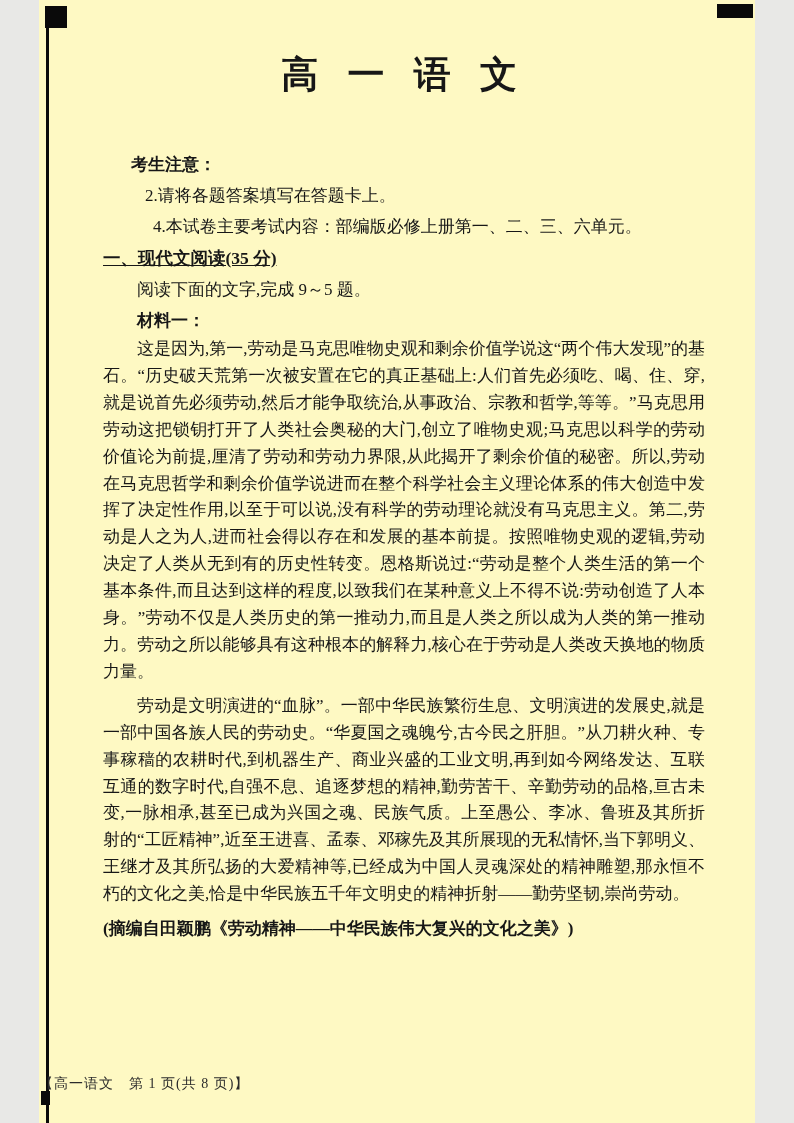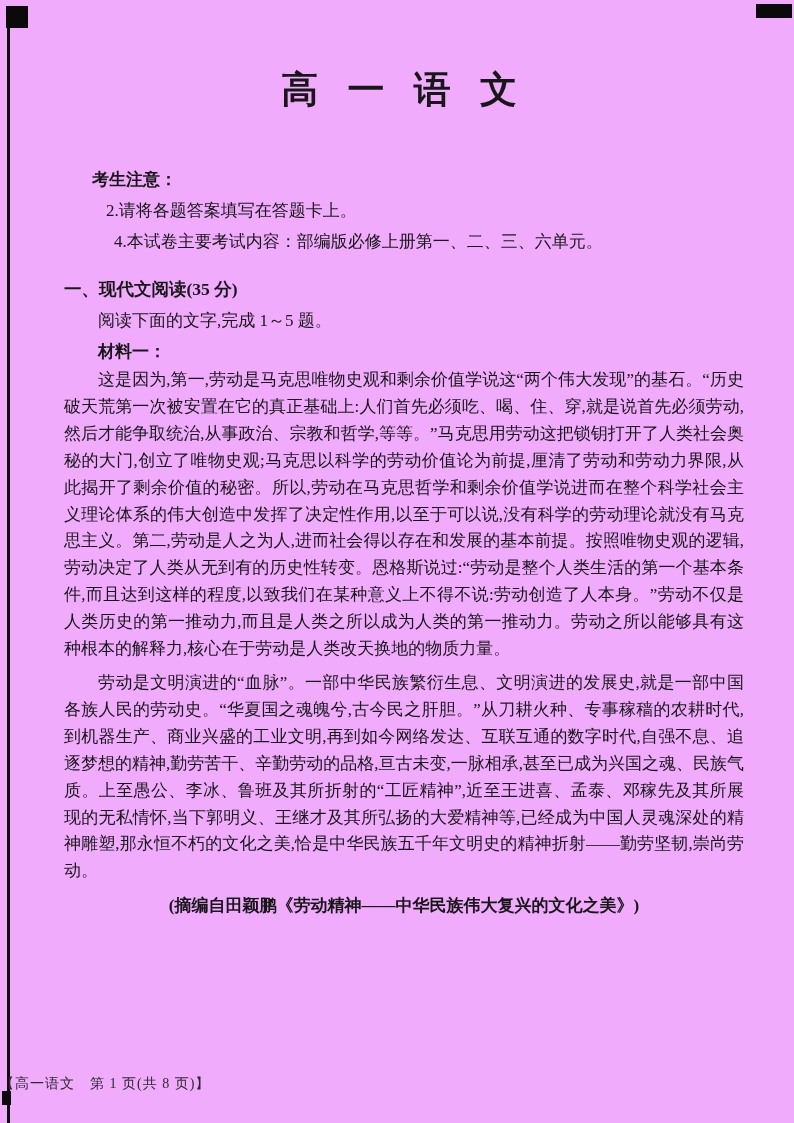--- a/index.html
+++ b/index.html
@@ -2,26 +2,26 @@
 <html><head>
 <meta charset="utf-8">
 <style>
   html, body {
     margin: 0;
     padding: 0;
     background: #e8e8e6;
   }
   .sheet {
     position: relative;
-    width: 794px;
+    width: 716px;
     height: 1123px;
     margin: 0 auto;
-    background: #f0abfc;
+    background: #fef9c3;
     box-sizing: border-box;
-    padding: 51px 50px 0 64px;
+    padding: 36px 50px 0 64px;
     font-family: "Liberation Serif", "DejaVu Serif", serif;
     color: #171717;
     overflow: hidden;
   }
   
   .mark { position: absolute; background: #0a0a0a; }
   .mark-tl { left: 6px; top: 6px; width: 22px; height: 22px; }
   .mark-tr { right: 2px; top: 4px; width: 36px; height: 14px; }
   .mark-left { left: 7px; top: 6px; width: 3px; height: 1117px; }
   .mark-bl { left: 2px; bottom: 18px; width: 9px; height: 14px; }
@@ -43,24 +43,24 @@
     font-size: 17px;
     line-height: 30px;
   }
   .notice-item {
     margin-left: 14px;
     line-height: 31px;
   }
   .notice-item.shift { margin-left: 22px; }
 
   .section-heading {
-    margin-top: 16px;
     font-weight: bold;
     font-size: 17.5px;
     line-height: 32px;
+    text-decoration: underline;
   }
   .subsection-heading {
     font-weight: bold;
     font-size: 17px;
     line-height: 31px;
   }
   .plain-line {
     margin: 0;
     font-size: 17px;
     line-height: 31px;
@@ -76,21 +76,21 @@
     margin: 0 0 7px 0;
     font-size: 17px;
     line-height: 26.9px;
     text-align: justify;
     text-indent: 2em;
   }
   .attribution {
     font-weight: bold;
     font-size: 17px;
     line-height: 28px;
-    text-align: center;
+    text-align: left;
   }
   .footer {
     position: absolute;
     left: 0;
     right: 0;
     bottom: 30px;
     text-align: left;
     font-size: 14px;
     color: #2b2b2b;
     letter-spacing: 1px;
@@ -108,21 +108,21 @@
 
   <h1 class="title">高 一 语 文</h1>
 
   <div class="notice">
     <div class="notice-heading">考生注意：</div>
     <div class="notice-item">2.请将各题答案填写在答题卡上。</div>
     <div class="notice-item shift">4.本试卷主要考试内容：部编版必修上册第一、二、三、六单元。</div>
   </div>
 
   <div class="section-heading">一、现代文阅读(35 分)</div>
-  <p class="plain-line">阅读下面的文字,完成 1～5 题。</p>
+  <p class="plain-line">阅读下面的文字,完成 9～5 题。</p>
   <div class="material-label">材料一：</div>
 
   <p class="body-para">这是因为,第一,劳动是马克思唯物史观和剩余价值学说这“两个伟大发现”的基石。“历史破天荒第一次被安置在它的真正基础上:人们首先必须吃、喝、住、穿,就是说首先必须劳动,然后才能争取统治,从事政治、宗教和哲学,等等。”马克思用劳动这把锁钥打开了人类社会奥秘的大门,创立了唯物史观;马克思以科学的劳动价值论为前提,厘清了劳动和劳动力界限,从此揭开了剩余价值的秘密。所以,劳动在马克思哲学和剩余价值学说进而在整个科学社会主义理论体系的伟大创造中发挥了决定性作用,以至于可以说,没有科学的劳动理论就没有马克思主义。第二,劳动是人之为人,进而社会得以存在和发展的基本前提。按照唯物史观的逻辑,劳动决定了人类从无到有的历史性转变。恩格斯说过:“劳动是整个人类生活的第一个基本条件,而且达到这样的程度,以致我们在某种意义上不得不说:劳动创造了人本身。”劳动不仅是人类历史的第一推动力,而且是人类之所以成为人类的第一推动力。劳动之所以能够具有这种根本的解释力,核心在于劳动是人类改天换地的物质力量。</p>
   <p class="body-para">劳动是文明演进的“血脉”。一部中华民族繁衍生息、文明演进的发展史,就是一部中国各族人民的劳动史。“华夏国之魂魄兮,古今民之肝胆。”从刀耕火种、专事稼穑的农耕时代,到机器生产、商业兴盛的工业文明,再到如今网络发达、互联互通的数字时代,自强不息、追逐梦想的精神,勤劳苦干、辛勤劳动的品格,亘古未变,一脉相承,甚至已成为兴国之魂、民族气质。上至愚公、李冰、鲁班及其所折射的“工匠精神”,近至王进喜、孟泰、邓稼先及其所展现的无私情怀,当下郭明义、王继才及其所弘扬的大爱精神等,已经成为中国人灵魂深处的精神雕塑,那永恒不朽的文化之美,恰是中华民族五千年文明史的精神折射——勤劳坚韧,崇尚劳动。</p>
 
   <div class="attribution">(摘编自田颖鹏《劳动精神——中华民族伟大复兴的文化之美》)</div>
 
   <div class="footer">【高一语文　第 1 页(共 8 页)】</div>
 
 </div>

